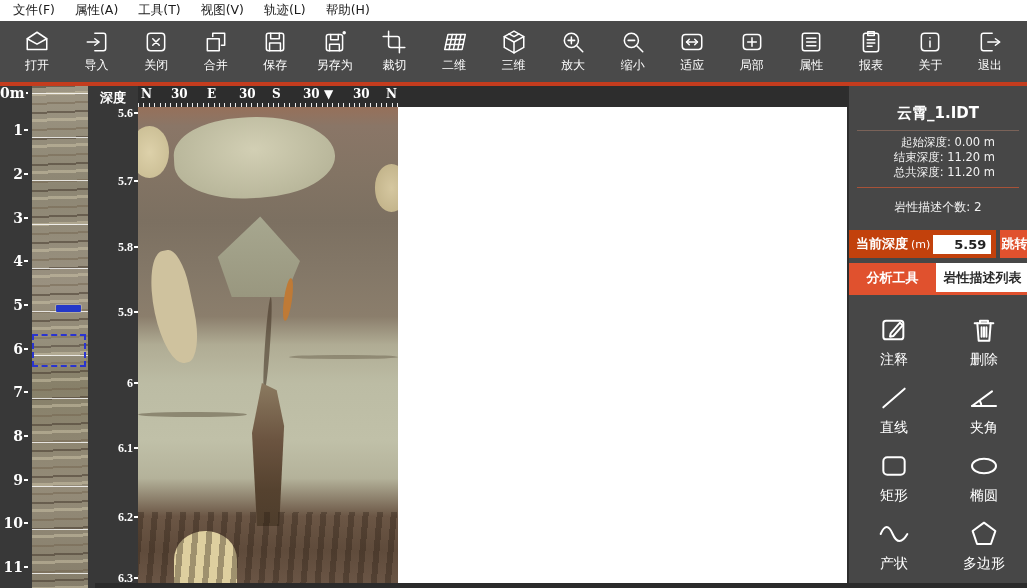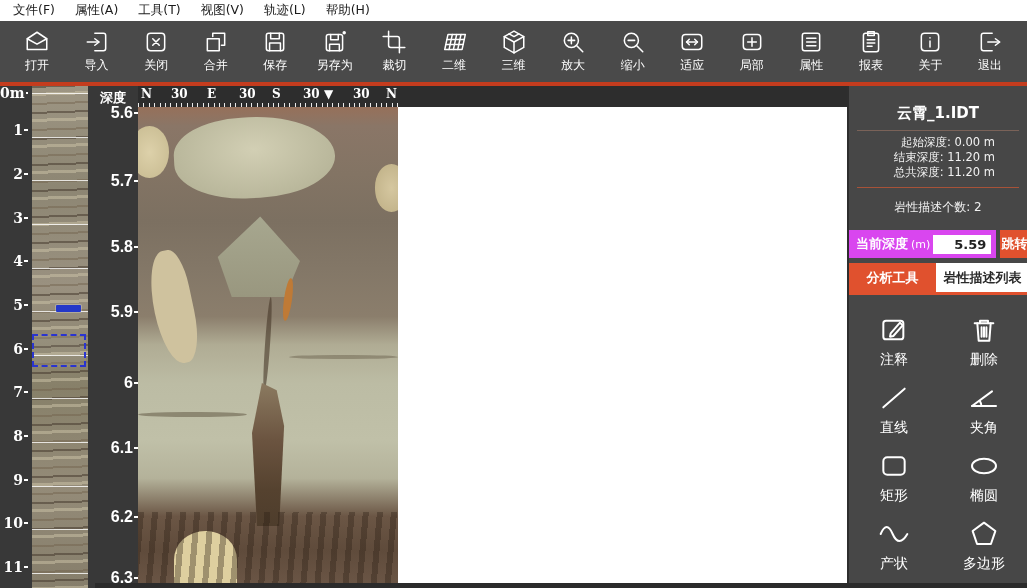--- a/index.html
+++ b/index.html
@@ -52,22 +52,22 @@
     background:#2438c8; border-radius:1px; box-shadow:0 0 0 1px rgba(255,255,255,.25); }
   .selection-rect { position:absolute; left:0px; top:248px; width:54px; height:33px;
     border:2px dashed #2a34cf; background:rgba(255,255,255,.06); }
 
   
   .depth-col { position:absolute; left:95px; top:0; width:43px; height:502px;
     background:#383838; }
   .depth-header { position:absolute; left:5px; top:3px; color:#fff; font-size:13px;
     font-weight:bold; }
   .dlabel { position:absolute; right:-1px; height:18px; display:flex;
-    align-items:center; color:#fff; font-family:Liberation Sans, sans-serif;
-    font-weight:bold; font-size:16px; }
+    align-items:center; color:#fff; font-family:Liberation Serif, serif;
+    font-weight:bold; font-size:12px; }
   .dlabel::after { content:""; width:5px; height:2px; background:#fff; margin-left:1px; }
 
   
   .main-view { position:absolute; left:138px; top:0; width:709px; height:502px;
     background:#ffffff; }
   .compass-bar { position:absolute; left:0; top:0; width:709px; height:21px;
     background:#2d2d2d; }
   .compass-labels { position:absolute; left:0; top:0; width:260px; height:17px; }
   .compass-labels span { position:absolute; top:1px; color:#fff; font-size:12px;
     font-weight:bold; font-family:"DejaVu Serif", serif; }
@@ -121,21 +121,21 @@
   .file-title { margin-top:18px; text-align:center; color:#fff; font-size:15px;
     font-weight:bold; }
   .sep { margin:7px 8px 0 8px; height:1px; background:#7a6258; }
   .sep.orange { background:#a75238; }
   .info-block { margin-top:4px; padding-right:32px; text-align:right;
     color:#f2f2f2; font-size:11.5px; line-height:15px; }
   .litho-count { margin-top:11px; text-align:center; color:#f2f2f2; font-size:12px; }
 
   .depth-jump-row { position:absolute; left:0; top:144px; width:180px; height:28px;
     display:flex; }
-  .dj-main { flex:1; background:#d946ef; display:flex; align-items:center;
+  .dj-main { flex:1; background:#c2410c; display:flex; align-items:center;
     padding:0 5px 0 7px; gap:3px; }
   .dj-label { color:#fff; font-size:13px; font-weight:bold; white-space:nowrap; }
   .dj-unit { color:#fff; font-size:11px; white-space:nowrap; }
   .dj-input { width:58px; height:19px; border:none; background:#fff; color:#222;
     font-size:13px; font-weight:bold; text-align:right; padding-right:5px;
     font-family:"DejaVu Sans", sans-serif; }
   .dj-gap { width:4px; background:#474747; }
   .dj-jump { width:34px; border:none; background:#e0512e; color:#fff;
     font-size:13px; font-weight:bold; cursor:pointer; padding:0;
     font-family:"DejaVu Sans", sans-serif; }

